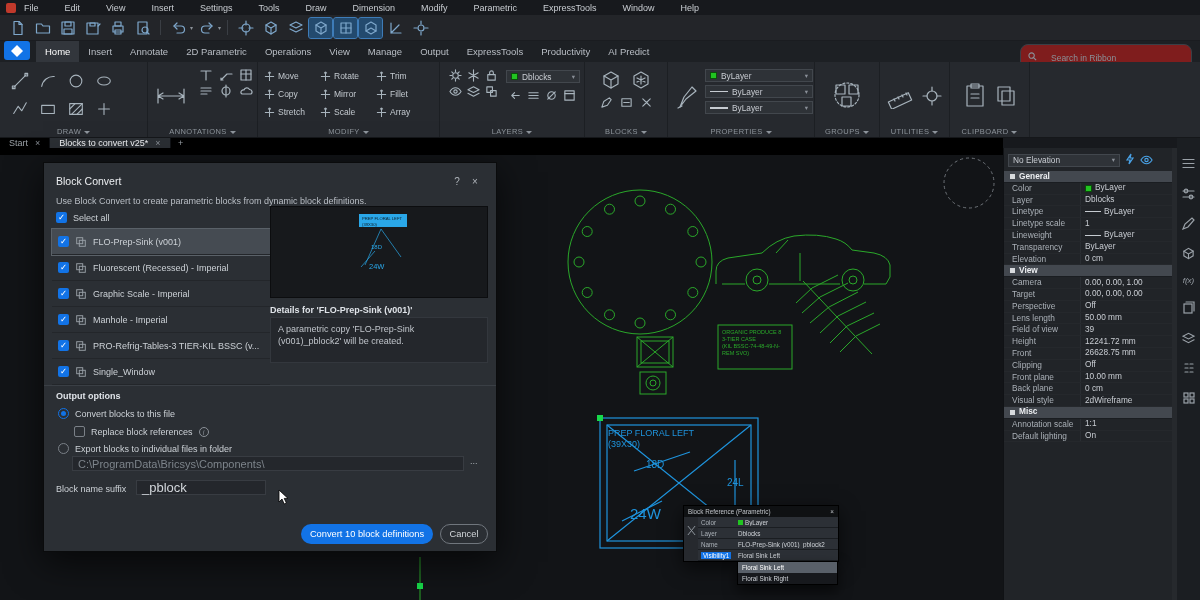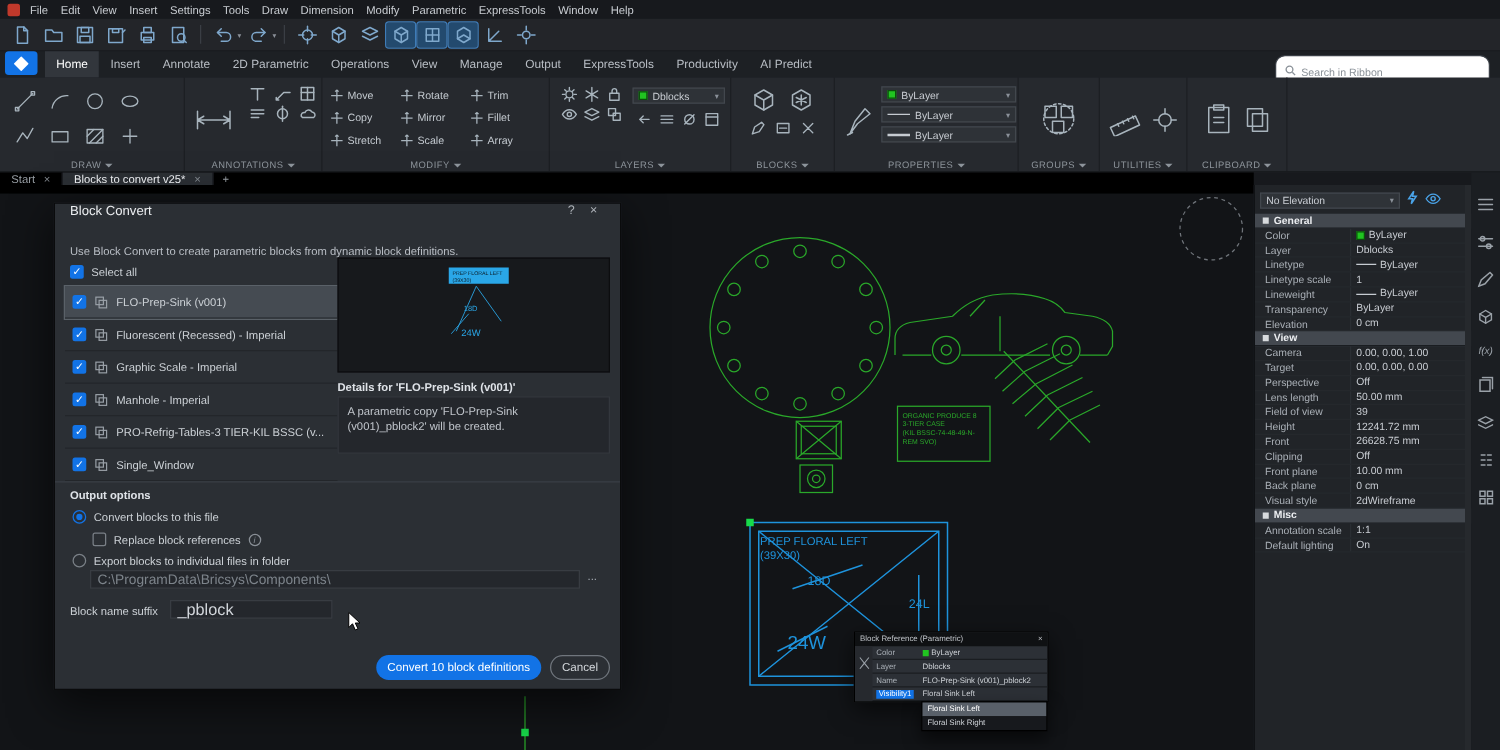--- a/index.html
+++ b/index.html
@@ -1,37 +1,37 @@
 <!DOCTYPE html>
 <html><head>
 <meta charset="utf-8">
 <style>
 *{margin:0;padding:0;box-sizing:border-box}
 html,body{width:1200px;height:600px;overflow:hidden}
 body{position:relative;background:#17191d;font-family:"Liberation Sans",sans-serif;color:#c8ccd1;-webkit-font-smoothing:antialiased}
 
 #menubar{position:absolute;left:0;top:0;width:1200px;height:15px;background:#17191d;display:flex;align-items:center;font-size:9px;color:#c9cdd2}
 .applogo{width:10px;height:10px;background:#c0392b;border-radius:2px;margin:0 8px 0 6px;flex:0 0 auto}
-.menuitems{display:flex;gap:10px}
+.menuitems{display:flex;gap:26px}
 .menuitem{cursor:default}
 
 #qat{position:absolute;left:0;top:15px;width:1200px;height:26px;background:#232529;display:flex;align-items:center;padding-left:6px;gap:2px;border-bottom:1px solid #1a1c20}
 .qicon{width:23px;height:20px;display:flex;align-items:center;justify-content:center;border-radius:2px}
 .qicon svg *{fill:none;stroke:#7fa8cc;stroke-width:1.2;stroke-linecap:round;stroke-linejoin:round}
 .qicon.active{background:#234a6e;outline:1px solid #3e7cb8}
 .qsep{width:1px;height:15px;background:#3a3e44;margin:0 4px}
 .qcaret{font-size:6px;color:#8a9098;margin-left:-2px}
 
 #tabsrow{position:absolute;left:0;top:41px;width:1200px;height:21px;background:#1d2024;display:flex;align-items:flex-start}
 .applogo-ribbon{width:26px;height:19px;background:#1273e6;border-radius:3px;margin:0 6px 0 4px;display:flex;align-items:center;justify-content:center}
 .applogo-ribbon svg *{fill:#fff;stroke:none}
 .rtabs{display:flex;height:100%;align-items:stretch}
 .rtab{padding:0 9px;font-size:9.5px;display:flex;align-items:center;color:#b9bec5;cursor:default}
 .rtab.active{background:#32363c;color:#ffffff}
-.ribbon-search{position:absolute;right:8px;top:3px;width:172px;height:27px;background:#ffffff;border:1px solid #3a3f46;border-radius:8px;display:flex;align-items:center;gap:4px;padding:0 7px;font-size:8.5px;color:#8a9198}
+.ribbon-search{position:absolute;right:8px;top:3px;width:172px;height:27px;background:#7f1d1d;border:1px solid #3a3f46;border-radius:8px;display:flex;align-items:center;gap:14px;padding:0 7px;font-size:8.5px;color:#8a9198}
 .ribbon-search svg *{fill:none;stroke:#8a9198;stroke-width:1.2}
 
 #ribbon{position:absolute;left:0;top:62px;width:1200px;height:76px;background:#26292e;display:flex;border-bottom:1px solid #15171a}
 .rpanel{position:relative;height:100%;border-right:1px solid #1c1f23;padding:5px 6px 13px 6px}
 .rpanel-label{position:absolute;bottom:1px;left:0;right:0;text-align:center;font-size:7.5px;letter-spacing:.4px;color:#8d949b}
 .rpanel-label i{display:inline-block;border-left:3px solid transparent;border-right:3px solid transparent;border-top:3px solid #8d949b;margin-left:3px;vertical-align:middle}
 .icn{display:inline-flex;align-items:center;justify-content:center}
 .icn svg *{fill:none;stroke:#a8b4bd;stroke-width:1.2;stroke-linecap:round;stroke-linejoin:round}
 .icngrid{display:grid;grid-template-columns:repeat(4,28px);grid-auto-rows:28px;align-items:center;justify-items:center}
 .small-grid{display:grid;grid-template-columns:repeat(4,18px);grid-auto-rows:16px;align-items:center;justify-items:center}
@@ -66,21 +66,21 @@
 .deco.swatch{display:inline-block;width:7px;height:7px;background:#21c421;border:1px solid #0b4f0b;margin-right:3px}
 .deco.linedeco{display:inline-block;width:16px;height:0;border-top:1px solid #c6cbd1;margin-right:3px}
 .pscroll{position:absolute;right:0;top:0;bottom:0;width:5px;background:#26292d}
 
 #sidebar{position:absolute;left:1177px;top:138px;width:23px;height:462px;background:#1b1e22;display:flex;flex-direction:column;align-items:center;gap:15px;padding-top:18px}
 .sicon{width:15px;height:15px;display:flex;align-items:center;justify-content:center}
 .sicon svg *{fill:none;stroke:#9aa1a8;stroke-width:1.2;stroke-linecap:round}
 .fxlabel{font-size:8px;font-style:italic;color:#9aa1a8}
 
 #dialog{position:absolute;left:43px;top:162px;width:454px;height:390px;background:#2b2f34;border:1px solid #0a0b0c;box-shadow:0 10px 34px rgba(0,0,0,.65);font-size:9px}
-.dlg-title{position:absolute;left:0;top:0;right:0;height:24px;display:flex;align-items:flex-start;padding:0 12px;font-size:10.5px;color:#eceef1}
+.dlg-title{position:absolute;left:0;top:0;right:0;height:24px;display:flex;align-items:flex-end;padding:0 12px;font-size:10.5px;color:#eceef1}
 .dlg-title .wbtn{margin-left:auto;color:#aeb3b9;width:18px;text-align:center;font-size:10px}
 .dlg-title .wbtn + .wbtn{margin-left:0}
 .dlg-desc{position:absolute;left:12px;top:33px;width:432px;color:#b9bec5;font-size:9px}
 .dlg-row{position:absolute;display:flex;align-items:center;gap:6px;color:#ccd1d6}
 .cb{width:11px;height:11px;background:#1273e6;border-radius:2px;color:#fff;font-size:8.5px;line-height:11px;text-align:center;flex:0 0 auto}
 .cb.off{background:transparent;border:1px solid #7a8087}
 .radio{width:11px;height:11px;border-radius:50%;border:1px solid #7a8087;position:relative;flex:0 0 auto}
 .radio.on{border-color:#1273e6}
 .radio.on::after{content:"";position:absolute;left:2px;top:2px;width:5px;height:5px;border-radius:50%;background:#1273e6}
 .blocklist{position:absolute;left:8px;top:66px;width:218px}

